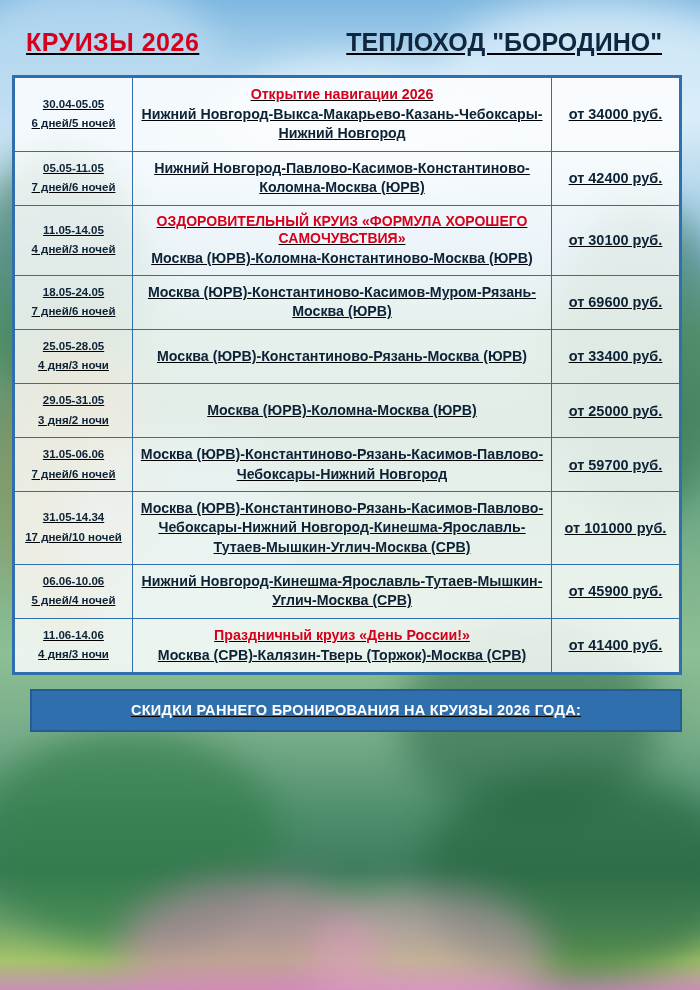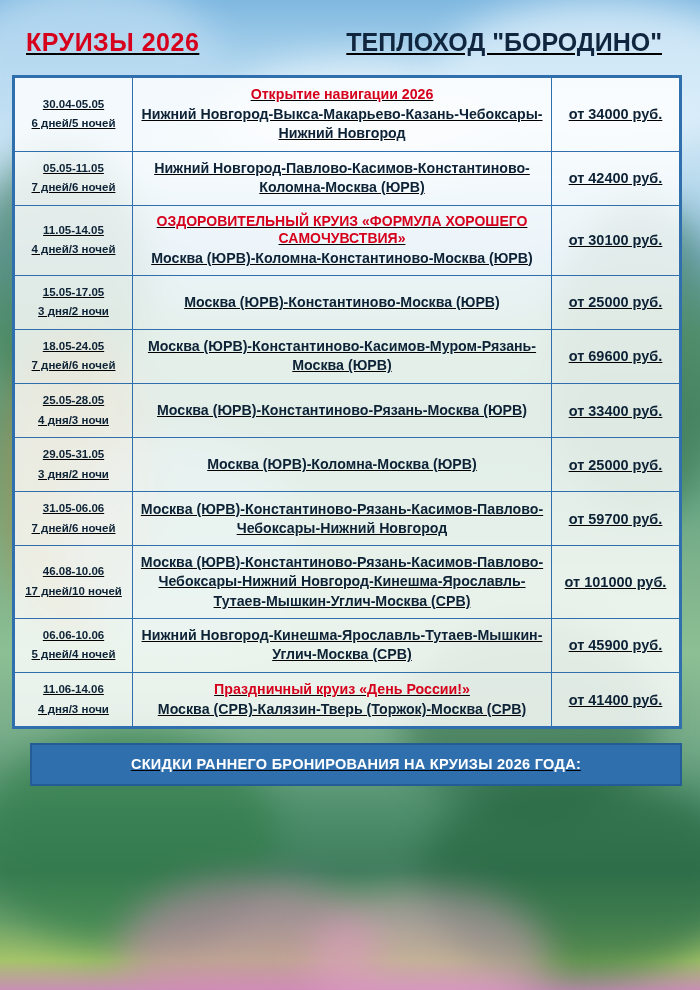--- a/index.html
+++ b/index.html
@@ -203,28 +203,20 @@
           <tr>
             <td class="dates">
               <span class="dates-range">11.05-14.05</span>
               <span class="dates-dur">4 дней/3 ночей</span>
             </td>
             <td class="route"><span class="route-title small">ОЗДОРОВИТЕЛЬНЫЙ КРУИЗ «ФОРМУЛА ХОРОШЕГО САМОЧУВСТВИЯ»</span><span>Москва (ЮРВ)-Коломна-Константиново-Москва (ЮРВ)</span></td>
             <td class="price">от 30100 руб.</td>
           </tr>
           <tr>
             <td class="dates">
-              <span class="dates-range">15.05-17.05</span>
-              <span class="dates-dur">3 дня/2 ночи</span>
-            </td>
-            <td class="route"><span>Москва (ЮРВ)-Константиново-Москва (ЮРВ)</span></td>
-            <td class="price">от 25000 руб.</td>
-          </tr>
-          <tr>
-            <td class="dates">
               <span class="dates-range">18.05-24.05</span>
               <span class="dates-dur">7 дней/6 ночей</span>
             </td>
             <td class="route"><span>Москва (ЮРВ)-Константиново-Касимов-Муром-Рязань-Москва (ЮРВ)</span></td>
             <td class="price">от 69600 руб.</td>
           </tr>
           <tr>
             <td class="dates">
               <span class="dates-range">25.05-28.05</span>
               <span class="dates-dur">4 дня/3 ночи</span>
@@ -243,21 +235,21 @@
           <tr>
             <td class="dates">
               <span class="dates-range">31.05-06.06</span>
               <span class="dates-dur">7 дней/6 ночей</span>
             </td>
             <td class="route"><span>Москва (ЮРВ)-Константиново-Рязань-Касимов-Павлово-Чебоксары-Нижний Новгород</span></td>
             <td class="price">от 59700 руб.</td>
           </tr>
           <tr>
             <td class="dates">
-              <span class="dates-range">46.08-10.06</span>
+              <span class="dates-range">31.05-14.34</span>
               <span class="dates-dur">17 дней/10 ночей</span>
             </td>
             <td class="route"><span>Москва (ЮРВ)-Константиново-Рязань-Касимов-Павлово-Чебоксары-Нижний Новгород-Кинешма-Ярославль-Тутаев-Мышкин-Углич-Москва (СРВ)</span></td>
             <td class="price">от 101000 руб.</td>
           </tr>
           <tr>
             <td class="dates">
               <span class="dates-range">06.06-10.06</span>
               <span class="dates-dur">5 дней/4 ночей</span>
             </td>

